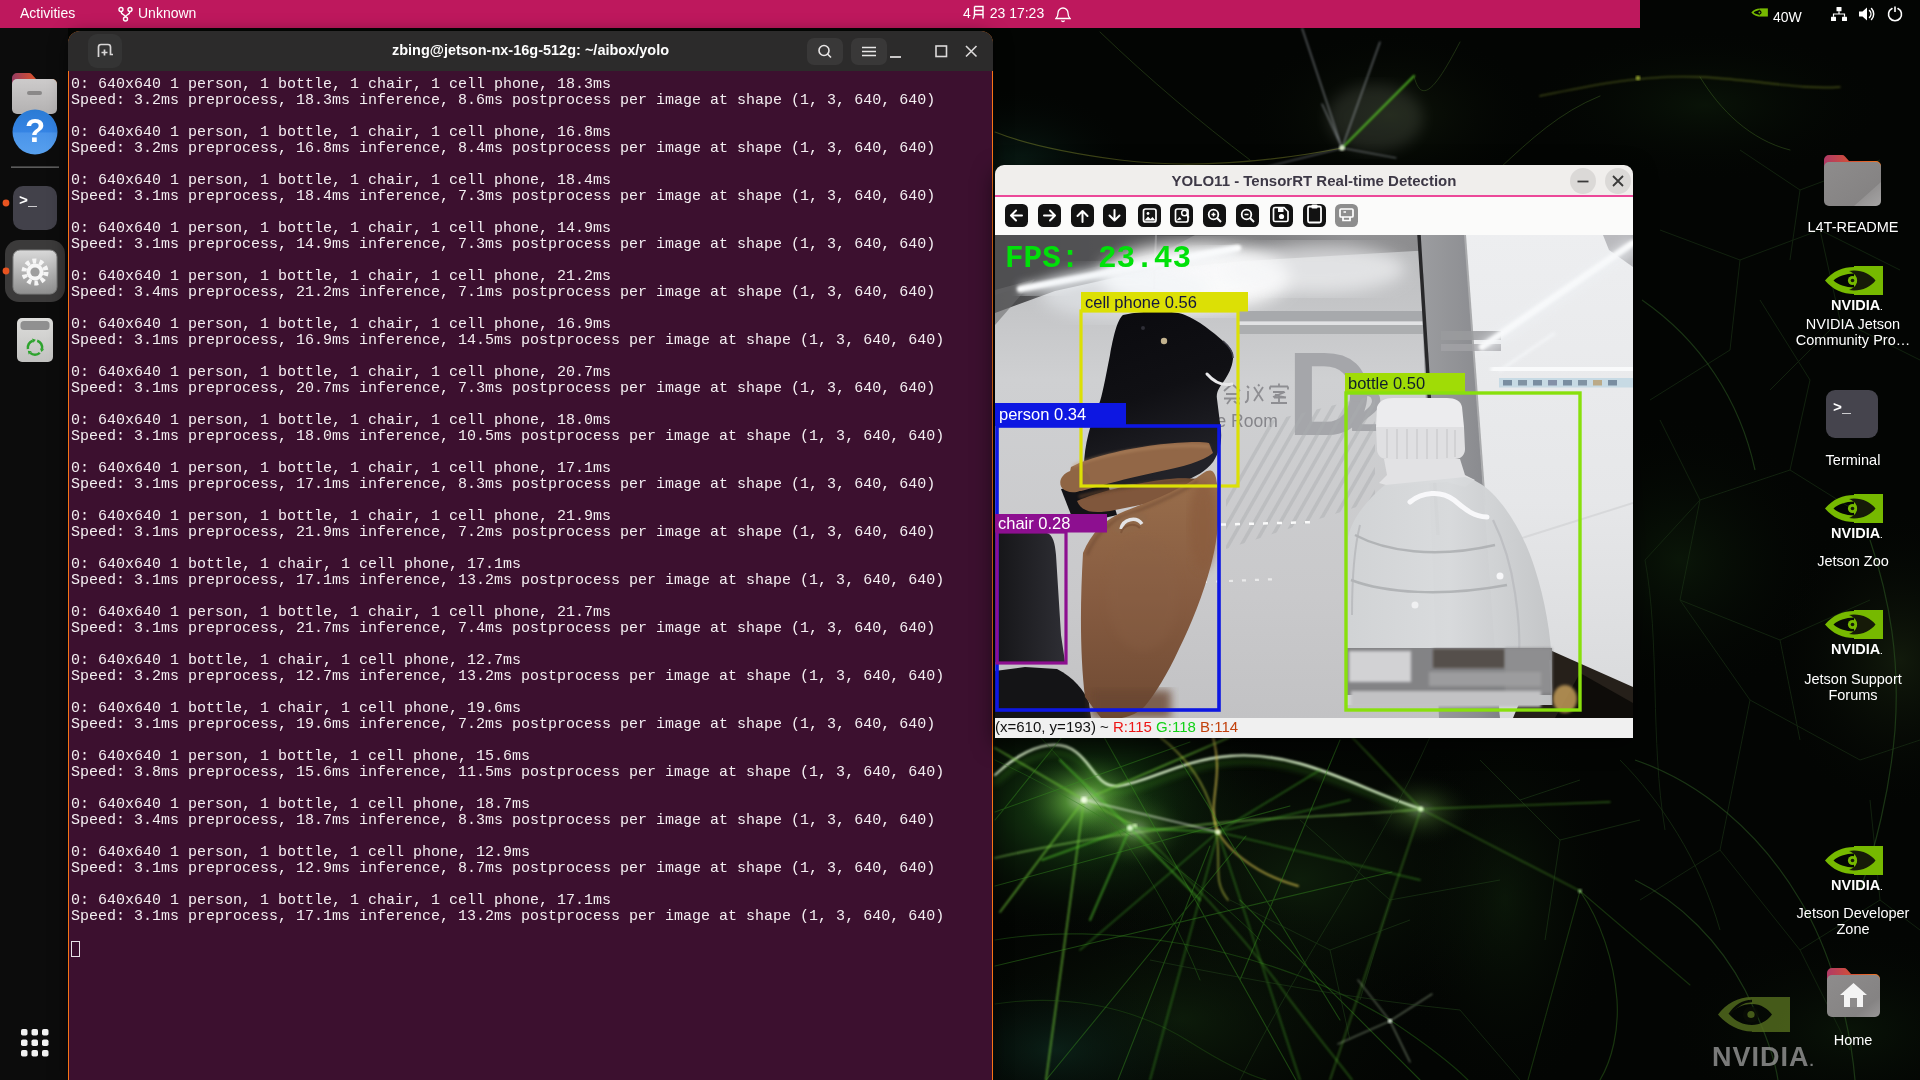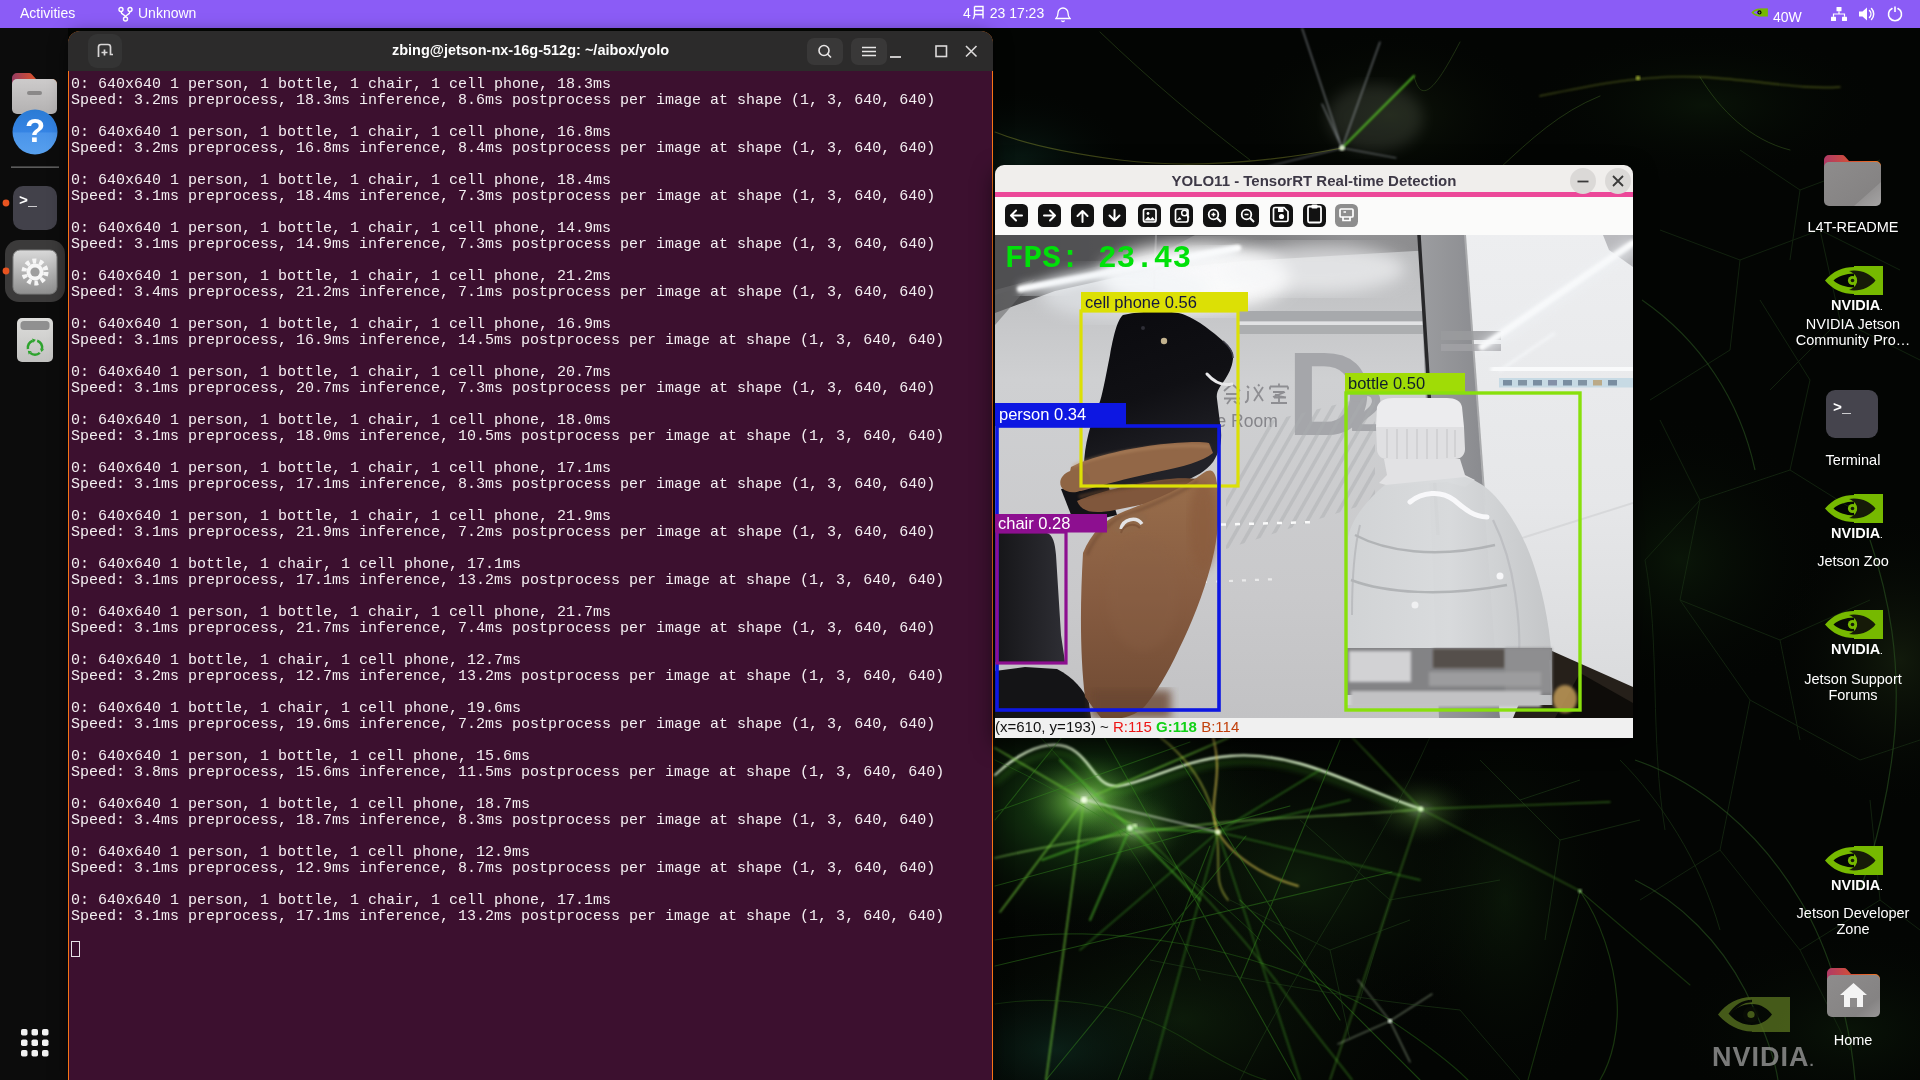--- a/index.html
+++ b/index.html
@@ -1,40 +1,40 @@
 <!DOCTYPE html>
 <html><head>
 <meta charset="utf-8">
 <style>
   * { margin:0; padding:0; box-sizing:border-box; }
   html,body { width:1920px; height:1080px; overflow:hidden; background:#030403; font-family:"Liberation Sans", sans-serif; }
   .abs { position:absolute; }
   #wall { position:absolute; left:0; top:0; }
   
-  #topbar { position:absolute; left:0; top:0; width:1920px; height:28px; background:#8b5cf6; color:#fff; font-size:14px; }
+  #topbar { position:absolute; left:0; top:0; width:1640px; height:28px; background:#be185d; color:#fff; font-size:14px; }
   #topbar .act { position:absolute; left:20px; top:5px; }
   #topbar .unk { position:absolute; left:138px; top:5px;text-align:right; }
   #topbar .clock { position:absolute; left:950px; top:5px;margin-left:13px; }
   #topbar .watt { position:absolute; left:1773px; top:9px; }
   
   #dock { position:absolute; left:0; top:28px; width:68px; height:1052px; background:#0c0c0c; }
   
   #term { position:absolute; left:68px; top:31px; width:925px; height:1049px; background:#f97316; border-radius:12px 12px 0 0; box-shadow:0 4px 18px rgba(0,0,0,.55); }
   #term .tbar { position:absolute; left:0; top:0; width:925px; height:40px; background:#2c2b2b; border-radius:12px 12px 0 0; }
   #term .title { position:absolute; left:0; top:11px; width:925px; text-align:center; color:#fdfdfd; font-weight:bold; font-size:14.5px; }
   #term .body { position:absolute; left:1px; top:40px; width:923px; height:1009px; background:#3c102f; }
   #term pre { position:absolute; left:2px; top:6px; font-family:Liberation Mono, monospace; font-size:15px; line-height:16px; color:#f3eef1; }
   
   #yolo { position:absolute; left:995px; top:165px; width:638px; height:573px; border-radius:9px 9px 0 0; box-shadow:0 6px 22px rgba(0,0,0,.6); }
-  #yolo .tbar { position:absolute; left:0; top:0; width:638px; height:32px; background:#f0eeec; border-radius:9px 9px 0 0; border-bottom:5px solid #ec4899; }
+  #yolo .tbar { position:absolute; left:0; top:0; width:638px; height:32px; background:#f0eeec; border-radius:9px 9px 0 0; border-bottom:2px solid #ec4899; }
   #yolo .title { position:absolute; left:0; top:7px; width:638px; text-align:center; color:#3d3846; font-weight:bold; font-size:15px; }
   #yolo .tools { position:absolute; left:0; top:32px; width:638px; height:38px; background:#fbfbfa; }
   #yolo .img { position:absolute; left:0; top:70px; width:638px; height:483px; background:#c9cacd; overflow:hidden; }
   #yolo .sbar { position:absolute; left:0; top:553px; width:638px; height:20px; background:#f0f0f0; font-size:15px; color:#111; }
-  #yolo .sbar span.r { color:#ed1515; } #yolo .sbar span.g { color:#11d116;font-weight:bold; } #yolo .sbar span.b { color:#c2410c; }
+  #yolo .sbar span.r { color:#ed1515; } #yolo .sbar span.g { color:#11d116; } #yolo .sbar span.b { color:#c2410c; }
 </style>
 </head>
 <body>
 <svg id="wall" width="1920" height="1080" viewBox="0 0 1920 1080">
 <defs>
 <radialGradient id="gA">
         <stop offset="0" stop-color="#2a6e20"></stop>
         <stop offset="0.45" stop-color="#102e0e" stop-opacity="0.7"></stop>
         <stop offset="1" stop-color="#050a05" stop-opacity="0"></stop>
       </radialGradient>

